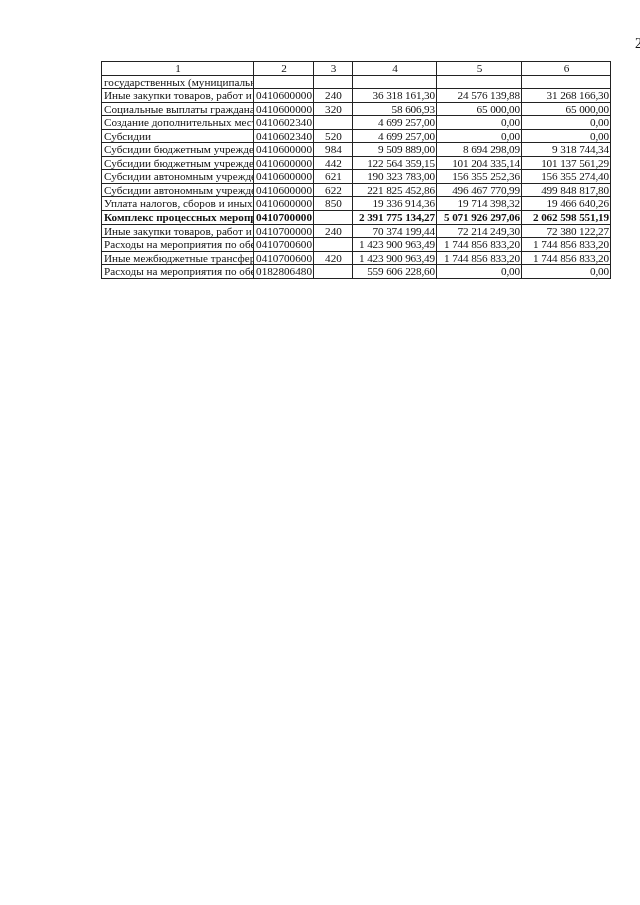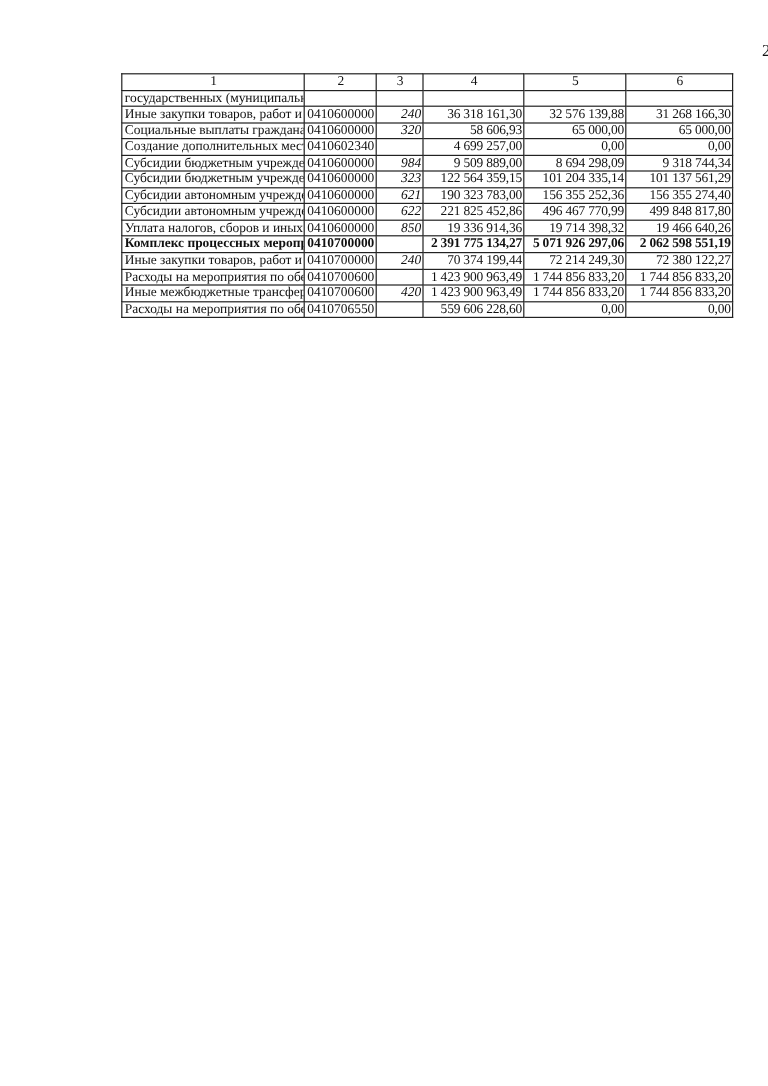--- a/index.html
+++ b/index.html
@@ -6,22 +6,22 @@
     body { width: 640px; height: 905px; position: relative; overflow: hidden;
            font-family: "Liberation Serif", "DejaVu Serif", serif; color: #111; }
     .page-number { position: absolute; top: 36px; left: 16px; width: 100%; text-align: right;
                    font-size: 14px; }
     table.budget { position: absolute; top: 61px; left: 101px; width: 509px;
                    border-collapse: collapse; table-layout: fixed; font-size: 11.2px; line-height: 12.55px; }
     table.budget td, table.budget th { border: 1px solid #222; padding: 0 1px 0 2px;
                    vertical-align: bottom; overflow: hidden; white-space: nowrap; }
     table.budget th { font-weight: normal; text-align: center; height: 12px; vertical-align: middle; }
     td.name { white-space: normal; text-align: left; }
-    td.code { text-align: left; }
-    td.vr { text-align: right; padding-left: 6px; font-style: italic; }
+    td.code { text-align: center; }
+    td.vr { text-align: center; padding-left: 6px; }
     td.num { text-align: right; letter-spacing: -0.15px; }
     tr.bold td { font-weight: bold; }
     col.c1 { width: 152px; } col.c2 { width: 60px; } col.c3 { width: 39px; }
     col.c4 { width: 84px; } col.c5 { width: 85px; } col.c6 { width: 89px; }
   </style>
 </head>
 <body>
 
 <div class="page-number">236</div>
 
@@ -51,51 +51,59 @@
         <td class="vr"></td>
         <td class="num"></td>
         <td class="num"></td>
         <td class="num"></td>
       </tr>
       <tr>
         <td class="name">Иные закупки товаров, работ и услуг для обеспечения государственных (муниципальных) нужд</td>
         <td class="code">0410600000</td>
         <td class="vr">240</td>
         <td class="num">36 318 161,30</td>
-        <td class="num">32 576 139,88</td>
+        <td class="num">24 576 139,88</td>
         <td class="num">31 268 166,30</td>
       </tr>
       <tr>
         <td class="name">Социальные выплаты гражданам, кроме публичных нормативных социальных выплат</td>
         <td class="code">0410600000</td>
         <td class="vr">320</td>
         <td class="num">58 606,93</td>
         <td class="num">65 000,00</td>
         <td class="num">65 000,00</td>
       </tr>
       <tr>
         <td class="name">Создание дополнительных мест в образовательных организациях на территории муниципального образования в Удмуртской Республике, осуществляющих образовательную деятельность по образовательным программам дошкольного образования</td>
         <td class="code">0410602340</td>
         <td class="vr"></td>
         <td class="num">4 699 257,00</td>
         <td class="num">0,00</td>
         <td class="num">0,00</td>
       </tr>
       <tr>
+        <td class="name">Субсидии</td>
+        <td class="code">0410602340</td>
+        <td class="vr">520</td>
+        <td class="num">4 699 257,00</td>
+        <td class="num">0,00</td>
+        <td class="num">0,00</td>
+      </tr>
+      <tr>
         <td class="name">Субсидии бюджетным учреждениям на финансовое обеспечение государственного (муниципального) задания на оказание государственных (муниципальных) услуг (выполнение работ)</td>
         <td class="code">0410600000</td>
         <td class="vr">984</td>
         <td class="num">9 509 889,00</td>
         <td class="num">8 694 298,09</td>
         <td class="num">9 318 744,34</td>
       </tr>
       <tr>
         <td class="name">Субсидии бюджетным учреждениям на иные цели</td>
         <td class="code">0410600000</td>
-        <td class="vr">323</td>
+        <td class="vr">442</td>
         <td class="num">122 564 359,15</td>
         <td class="num">101 204 335,14</td>
         <td class="num">101 137 561,29</td>
       </tr>
       <tr>
         <td class="name">Субсидии автономным учреждениям на финансовое обеспечение государственного (муниципального) задания на оказание государственных (муниципальных) услуг (выполнение работ)</td>
         <td class="code">0410600000</td>
         <td class="vr">621</td>
         <td class="num">190 323 783,00</td>
         <td class="num">156 355 252,36</td>
@@ -144,20 +152,20 @@
       <tr>
         <td class="name">Иные межбюджетные трансферты</td>
         <td class="code">0410700600</td>
         <td class="vr">420</td>
         <td class="num">1 423 900 963,49</td>
         <td class="num">1 744 856 833,20</td>
         <td class="num">1 744 856 833,20</td>
       </tr>
       <tr>
         <td class="name">Расходы на мероприятия по обеспечению безопасности образовательных организаций в Удмуртской Республике: на</td>
-        <td class="code">0410706550</td>
+        <td class="code">0182806480</td>
         <td class="vr"></td>
         <td class="num">559 606 228,60</td>
         <td class="num">0,00</td>
         <td class="num">0,00</td>
       </tr>
     </tbody>
 </table>
 
 </body></html>

